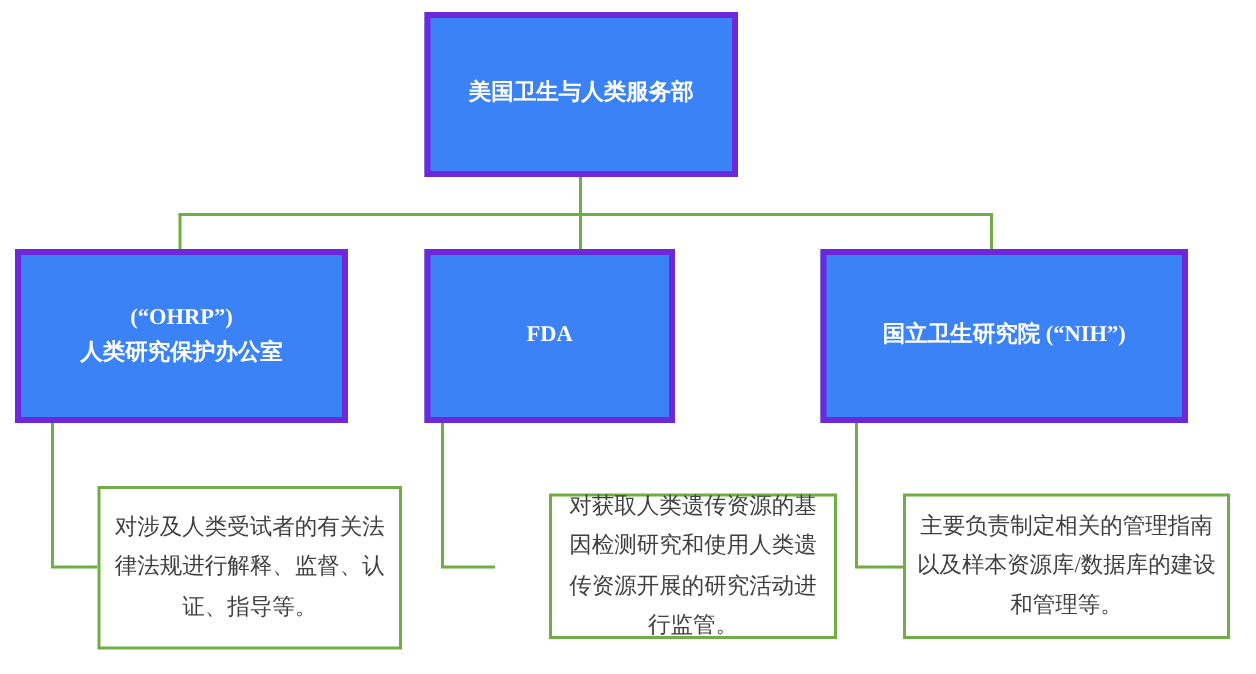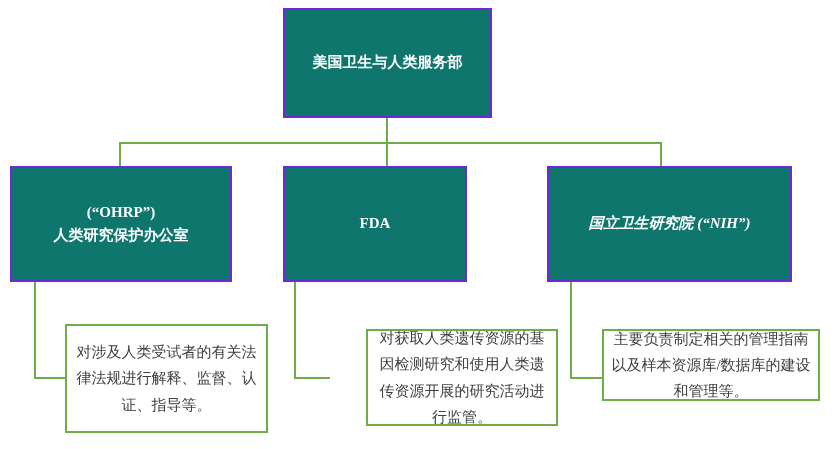--- a/index.html
+++ b/index.html
@@ -10,38 +10,38 @@
   .canvas {
     position: relative;
     width: 837px;
     height: 449px;
     background: #ffffff;
     font-family: "Liberation Serif", "DejaVu Serif", serif;
     overflow: hidden;
   }
   .node {
     position: absolute;
-    background: #0f766e;
-    border: 2px solid #6d28d9;
+    background: #3b82f6;
+    border: 4px solid #6d28d9;
     color: #ffffff;
     font-weight: bold;
     display: flex;
     flex-direction: column;
     align-items: center;
     justify-content: center;
     text-align: center;
     box-sizing: border-box;
     font-size: 15px;
     line-height: 1.55;
     padding: 4px 8px;
   }
   .node-root   { left: 283px; top: 8px;   width: 209px; height: 110px; }
   .node-ohrp   { left: 10px;  top: 166px; width: 222px; height: 116px; }
-  .node-fda    { left: 283px; top: 166px; width: 184px; height: 116px; }
-  .node-nih    { left: 547px; top: 166px; width: 245px; height: 116px; font-style: italic; }
+  .node-fda    { left: 283px; top: 166px; width: 167px; height: 116px; }
+  .node-nih    { left: 547px; top: 166px; width: 245px; height: 116px; }
 
   .line {
     position: absolute;
     background: #70ad47;
   }
   .line-root-down  { left: 386px; top: 118px; width: 2px;   height: 25px; }
   .line-horizontal { left: 119px; top: 142px; width: 543px; height: 2px;  }
   .line-drop-left  { left: 119px; top: 143px; width: 2px;   height: 23px; }
   .line-drop-mid   { left: 386px; top: 143px; width: 2px;   height: 23px; }
   .line-drop-right { left: 660px; top: 143px; width: 2px;   height: 23px; }
@@ -62,21 +62,21 @@
     display: flex;
     align-items: center;
     justify-content: center;
     text-align: center;
     font-size: 15px;
     line-height: 1.75;
     padding: 6px 6px;
   }
   .desc-ohrp { left: 65px;  top: 324px; width: 203px; height: 109px; }
   .desc-fda  { left: 330px; top: 329px; width: 192px; height: 97px; margin-left: 36px;  }
-  .desc-nih  { left: 602px; top: 329px; width: 218px; height: 72px;  }
+  .desc-nih  { left: 602px; top: 329px; width: 218px; height: 97px;  }
 </style>
 </head>
 <body>
 
 <div class="canvas">
 
   <div class="node node-root">
     <span>美国卫生与人类服务部</span>
   </div>
 

